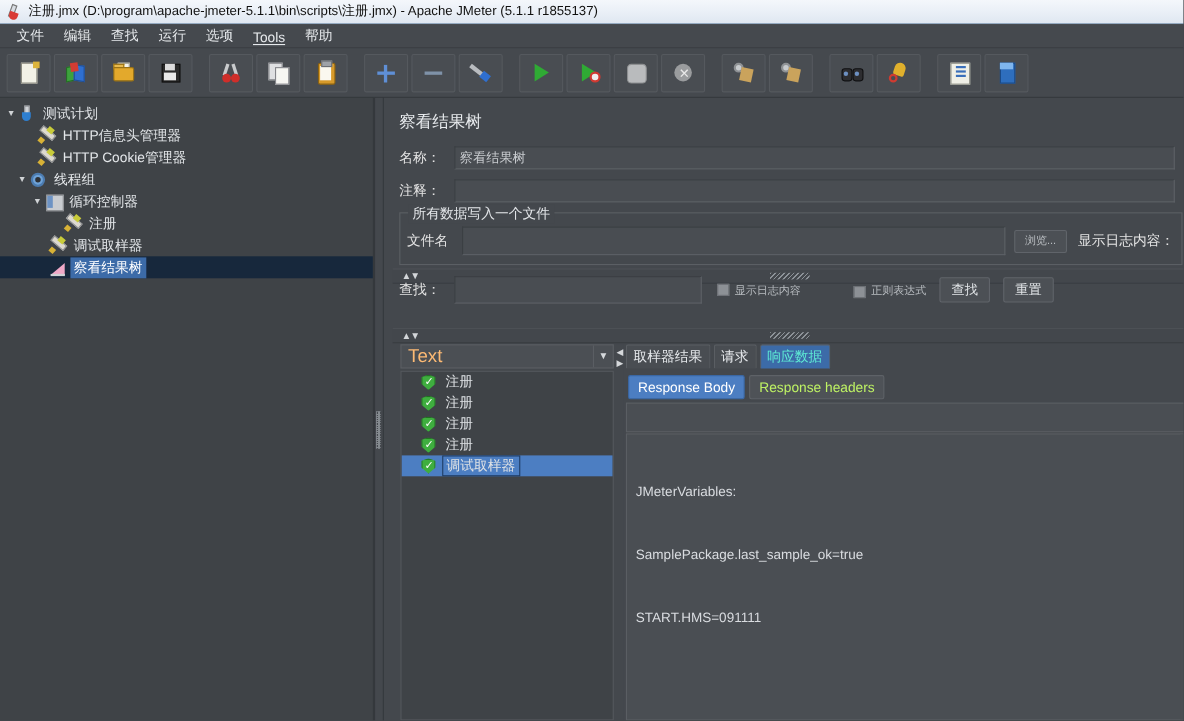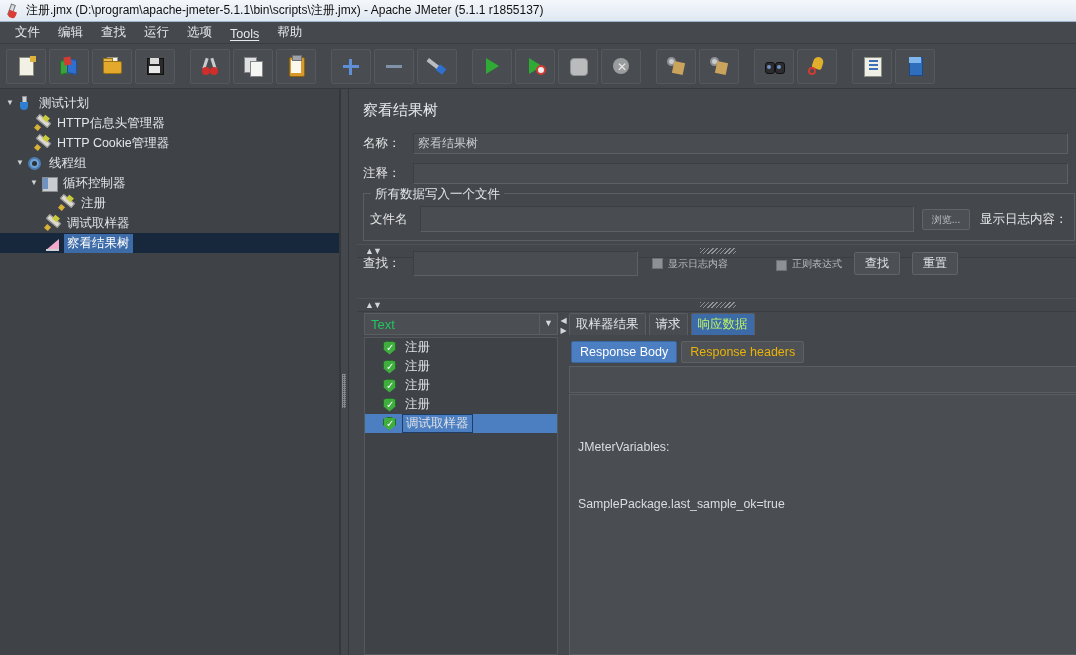--- a/index.html
+++ b/index.html
@@ -197,21 +197,21 @@
     position:absolute;left:50%;top:3px;width:36px;height:6px;margin-left:-18px;
     background:repeating-linear-gradient(135deg,#9aa0a6 0 1px,transparent 1px 3px);
     opacity:.85;
   }
 
   
   .combo{
     position:absolute;background:#4b4f54;border:1px solid #5a5e63;box-sizing:border-box;
     display:flex;align-items:center;
   }
-  .combo .cval{flex:1 1 auto;padding-left:6px;font-size:13px;color:#22c55e;}
+  .combo .cval{flex:1 1 auto;padding-left:6px;font-size:17px;color:#fdba74;}
   .combo .carrow{
     width:18px;flex:0 0 18px;text-align:center;font-size:9px;color:#d6d9dc;
     border-left:1px solid #5a5e63;line-height:19px;height:100%;box-sizing:border-box;
   }
 
   .resultlist{
     position:absolute;background:#3f4347;border:1px solid #55595e;box-sizing:border-box;
     overflow:hidden;
   }
   .ritem{height:19px;display:flex;align-items:center;padding-left:18px;font-size:12.5px;color:#dfe2e5;}
@@ -233,23 +233,23 @@
   .hsplit-v{position:absolute;width:7px;background:#44484d;}
   .hsplit-v .arrowsm{position:absolute;left:0;width:7px;text-align:center;font-size:8px;color:#d5d8db;line-height:8px;}
 
   
   .tabbar{position:absolute;display:flex;align-items:flex-end;height:20px;}
   .tab{
     font-size:12.5px;color:#e6e9ec;padding:2px 6px 2px 6px;margin-right:3px;
     background:#494d52;border:1px solid #5a5e63;border-bottom:none;border-radius:2px 2px 0 0;
     white-space:nowrap;
   }
-  .tab.active{background:#3c6ba8;border-color:#3358918;color:#bef264;}
+  .tab.active{background:#3c6ba8;border-color:#3358918;color:#5eead4;}
   .tab2{
-    font-size:12.5px;color:#eab308;padding:3px 8px;margin-right:4px;
+    font-size:12.5px;color:#bef264;padding:3px 8px;margin-right:4px;
     background:#4e5257;border:1px solid #5e6267;border-radius:2px;white-space:nowrap;
   }
   .tab2.active{background:#4c7ec2;border-color:#3a67a4;color:#ffffff;}
 
   .respbox{
     position:absolute;background:#4a4e53;border:1px solid #5a5e63;box-sizing:border-box;
   }
   .respsearch{
     position:absolute;background:#4a4e53;border:1px solid #5a5e63;box-sizing:border-box;height:26px;
   }
@@ -617,20 +617,21 @@
         <span class="tab2">Response headers</span>
       </div>
 
       <div class="respsearch" style="left:220px;top:277px;width:510px;height:27px;"></div>
 
       <div class="respbox" style="left:220px;top:305px;width:510px;height:261px;"></div>
 
       <div class="resptext" style="left:227px;top:311px;width:498px;">
         <span class="ln">JMeterVariables:</span>
         <span class="ln">SamplePackage.last_sample_ok=true</span>
+        <span class="ln">START.HMS=091111</span>
         
         
         
         
         
         
       </div>
 
       <div class="vscroll" style="left:724px;top:306px;height:259px;"></div>
 

